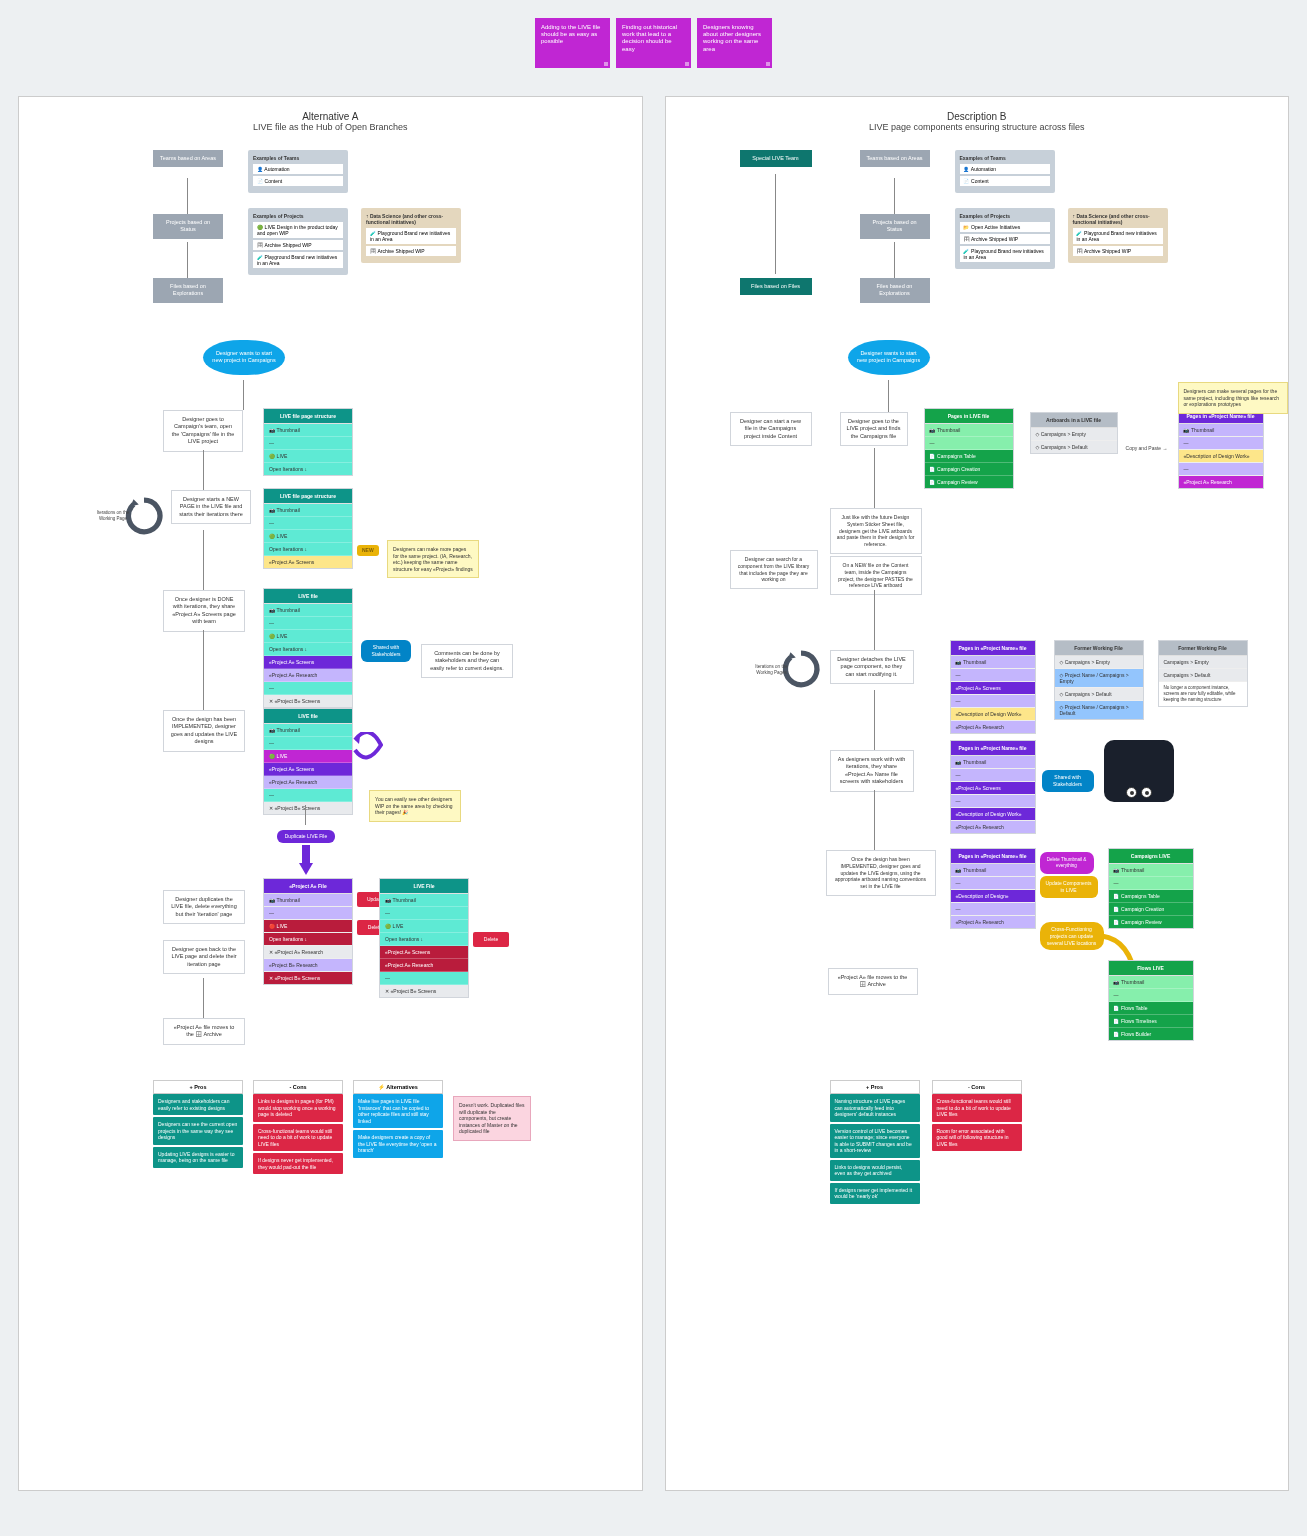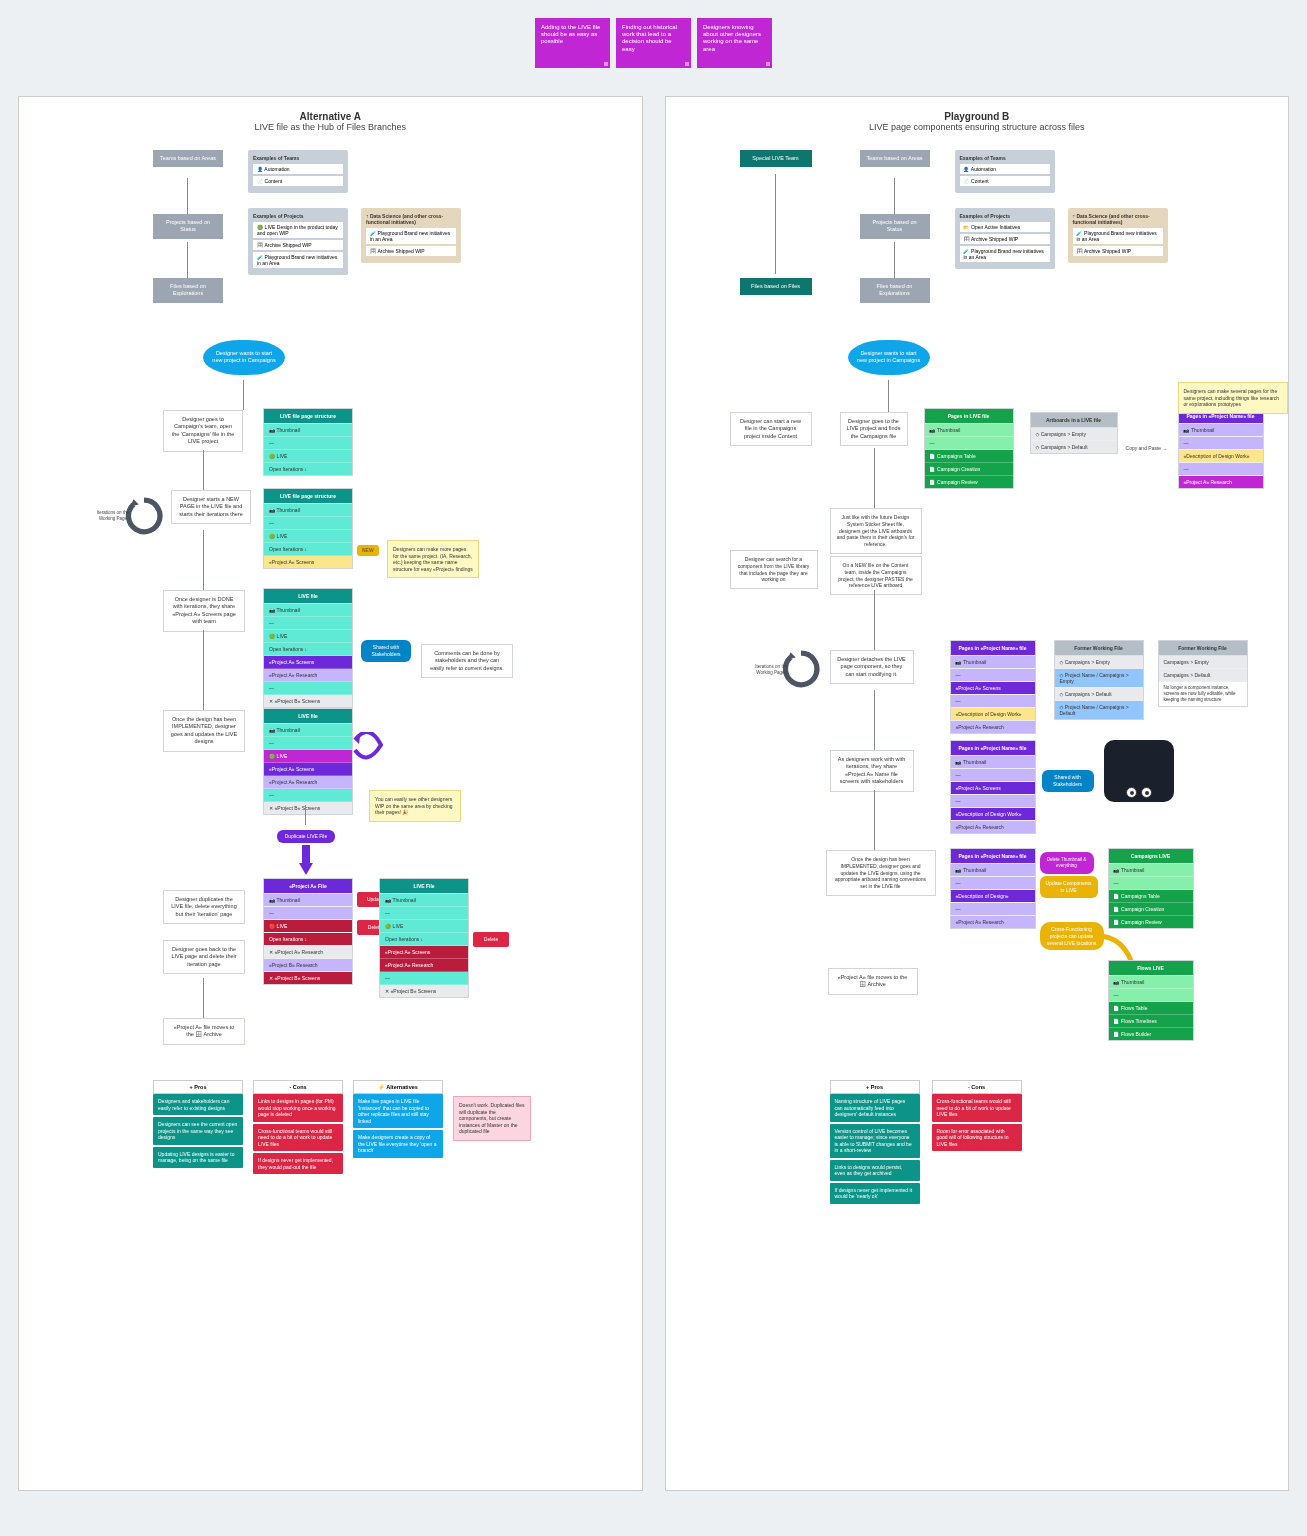--- a/index.html
+++ b/index.html
@@ -4,21 +4,21 @@
 <style>
 * { margin:0; padding:0; box-sizing:border-box; font-family:-apple-system,Helvetica,Arial,sans-serif; }
 body { background:#edf0f2; padding:18px; font-size:7px; }
 .canvas { width:1271px; margin:0 auto; }
 .title { font-weight:700; font-size:11px; text-align:center; margin-bottom:10px; color:#333; }
 .ideals { display:flex; justify-content:center; gap:6px; margin-bottom:28px; }
 .ideal { width:75px; height:50px; background:#c026d3; color:#fff; padding:6px; font-size:6px; line-height:1.2; position:relative; }
 .ideal::after { content:""; position:absolute; bottom:2px; right:2px; width:4px; height:4px; background:rgba(255,255,255,.5); }
 .alts { display:flex; gap:22px; }
 .panel { flex:1; background:#fff; border:1px solid #ccc; padding:14px; position:relative; height:1395px; }
-.ptitle { text-align:center; font-weight:700; font-size:10px; color:#333; }
+.ptitle { text-align:center; font-weight:400; font-size:10px; color:#333; }
 .psub { text-align:center; font-size:9px; color:#444; margin-bottom:18px; }
 .panel .inner { position:relative; width:100%; height:1330px; }
 
 .node { position:absolute; background:#fff; border:1px solid #d1d5db; padding:5px 6px; font-size:5.5px; line-height:1.35; color:#333; width:68px; text-align:center; }
 .lbl { position:absolute; font-size:5.5px; line-height:1.3; color:#444; text-align:center; }
 .grey { background:#9ca6b2; color:#fff; border:none; font-size:5.5px; padding:5px; }
 .teal { background:#0e766e; color:#fff; border:none; padding:5px; }
 .red { background:#dc2645; color:#fff; border:none; padding:4px 6px; border-radius:2px; font-size:5px; }
 .yellow { background:#eab308; color:#fff; border:none; padding:4px 6px; border-radius:6px; font-size:5px; }
 .newpill { display:inline-block; background:#eab308; color:#826104; padding:2px 5px; border-radius:3px; font-size:5px; font-weight:700; }
@@ -68,21 +68,21 @@
   <div class="ideals">
     <div class="ideal">Adding to the LIVE file should be as easy as possible</div>
     <div class="ideal">Finding out historical work that lead to a decision should be easy</div>
     <div class="ideal">Designers knowing about other designers working on the same area</div>
   </div>
 
   <div class="alts">
 
     <div class="panel">
       <div class="ptitle">Alternative A</div>
-      <div class="psub">LIVE file as the Hub of Files Branches</div>
+      <div class="psub">LIVE file as the Hub of Open Branches</div>
       <div class="inner">
         <div class="node grey" style="left:120px; top:0px; width:70px">Teams
 based on Areas</div>
         <div class="note" style="position:absolute; left:215px; top:0px;">
           <div class="nh">Examples of Teams</div>
           <div class="nr">👤 Automation</div>
           <div class="nr">📄 Content</div>
         </div>
         <div class="conn" style="left:154px; top:28px; width:1px; height:36px"></div>
         <div class="node grey" style="left:120px; top:64px; width:70px">Projects
@@ -226,21 +226,21 @@
         <div class="pclist" style="left:320px; top:930px;">
           <div class="ph whli">⚡    Alternatives</div>
           <div class="pi" style="background:#0ea5e9;color:#fff">Make live pages in LIVE file 'Instances' that can be copied to other replicate files and still stay linked</div>
           <div class="pi" style="background:#0ea5e9;color:#fff">Make designers create a copy of the LIVE file everytime they 'open a branch'</div>
         </div>
         <div class="node pinknote" style="left:420px; top:946px; width:78px;">Doesn't work. Duplicated files will duplicate the components, but create instances of Master on the duplicated file</div>
       </div>
     </div>
 
     <div class="panel">
-      <div class="ptitle">Playground B</div>
+      <div class="ptitle">Description B</div>
       <div class="psub">LIVE page components ensuring structure across files</div>
       <div class="inner">
         <div class="node teal" style="left:60px; top:0px; width:72px">Special LIVE Team</div>
         <div class="node grey" style="left:180px; top:0px; width:70px">Teams
 based on Areas</div>
         <div class="note" style="position:absolute; left:275px; top:0px;">
           <div class="nh">Examples of Teams</div>
           <div class="nr">👤 Automation</div>
           <div class="nr">📄 Content</div>
         </div>

